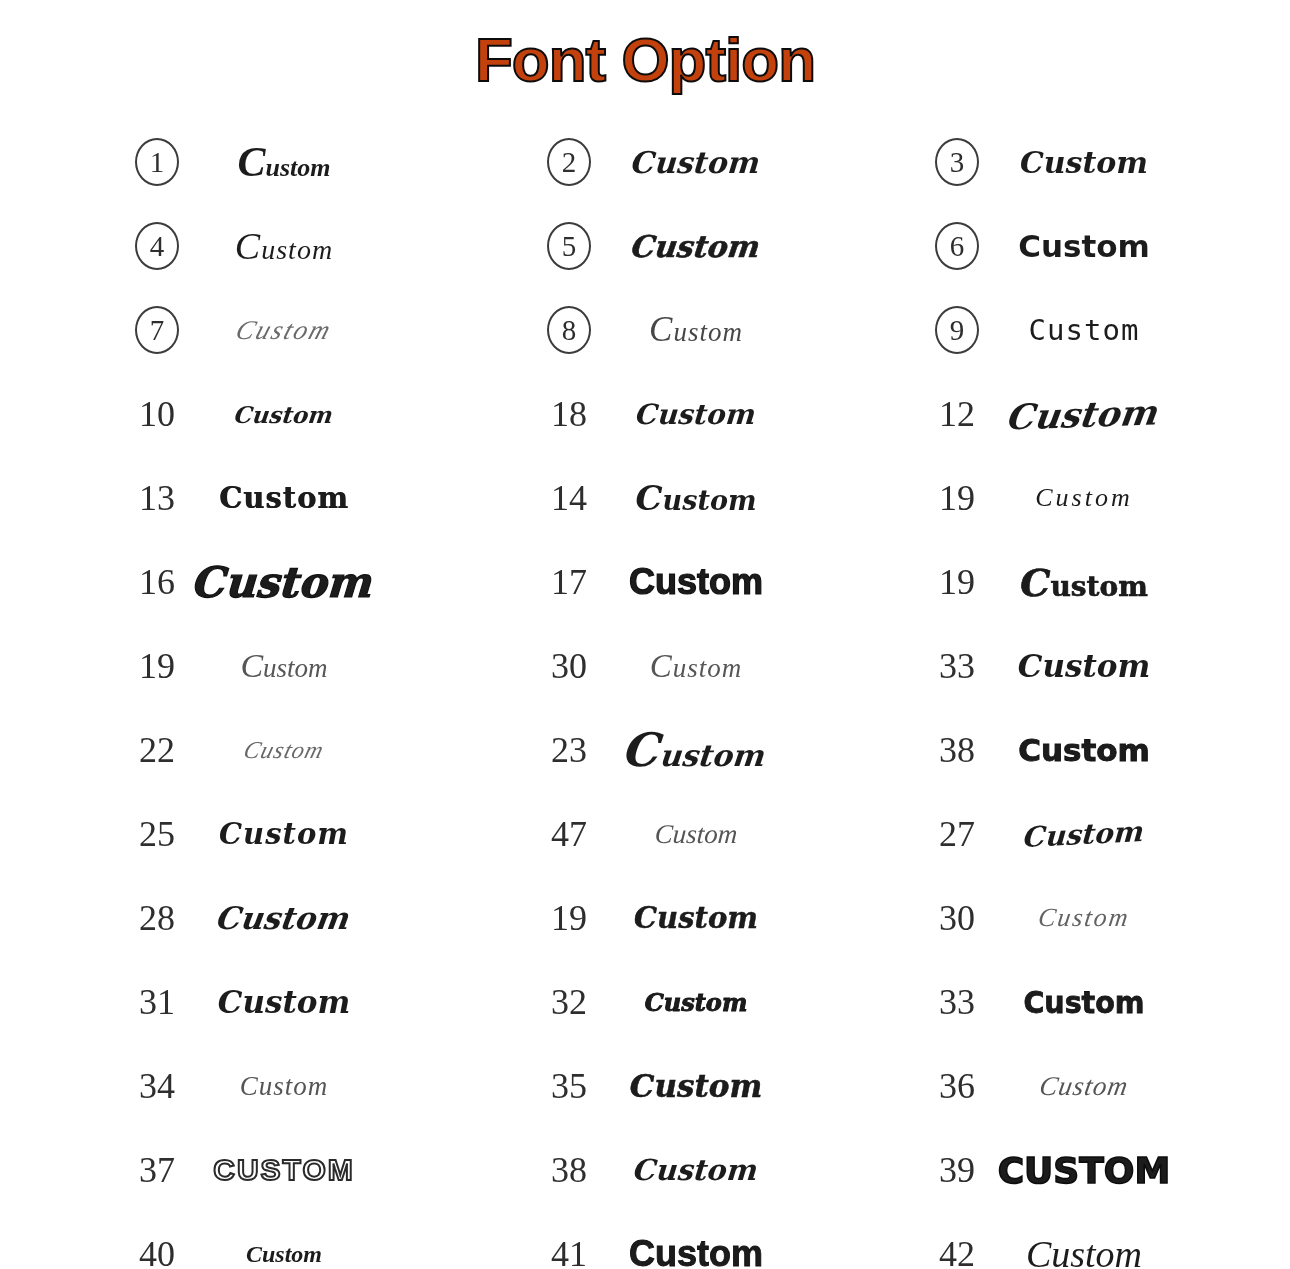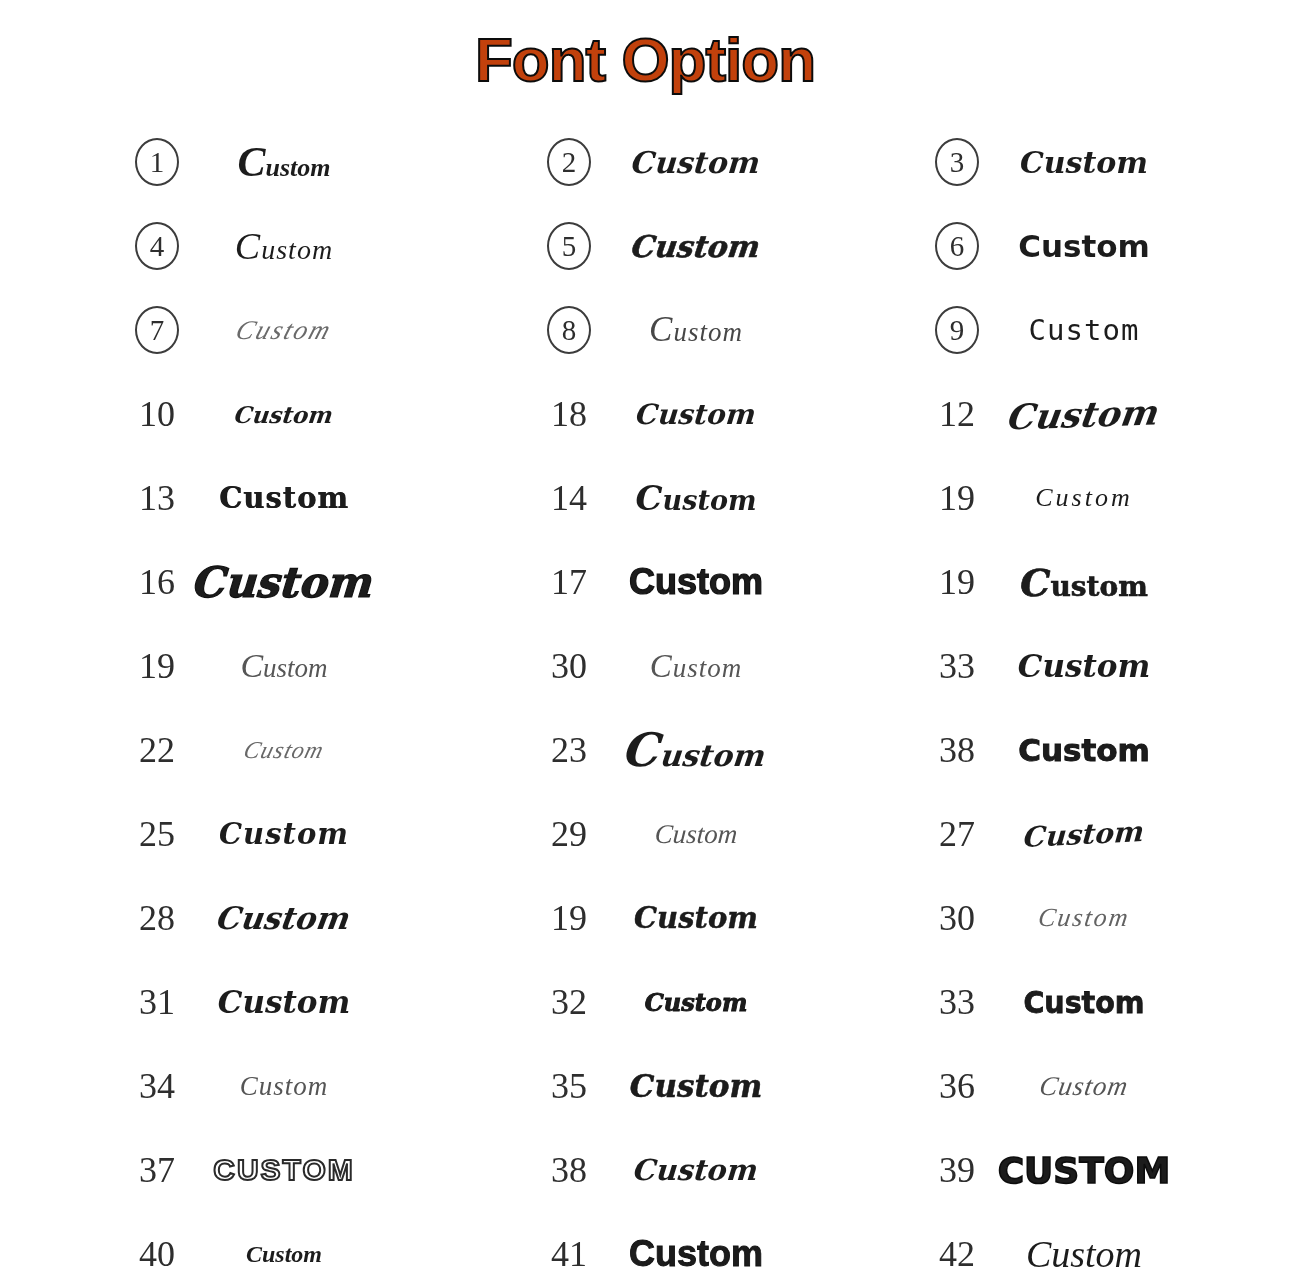--- a/index.html
+++ b/index.html
@@ -224,21 +224,21 @@
   <div class="cell">
     <span class="num">38</span>
     <span class="sample f24">Custom</span>
   </div>
 
   <div class="cell">
     <span class="num">25</span>
     <span class="sample f25">Custom</span>
   </div>
   <div class="cell">
-    <span class="num">29</span>
+    <span class="num">47</span>
     <span class="sample f26">Custom</span>
   </div>
   <div class="cell">
     <span class="num">27</span>
     <span class="sample f27">Custom</span>
   </div>
 
   <div class="cell">
     <span class="num">28</span>
     <span class="sample f28">Custom</span>

